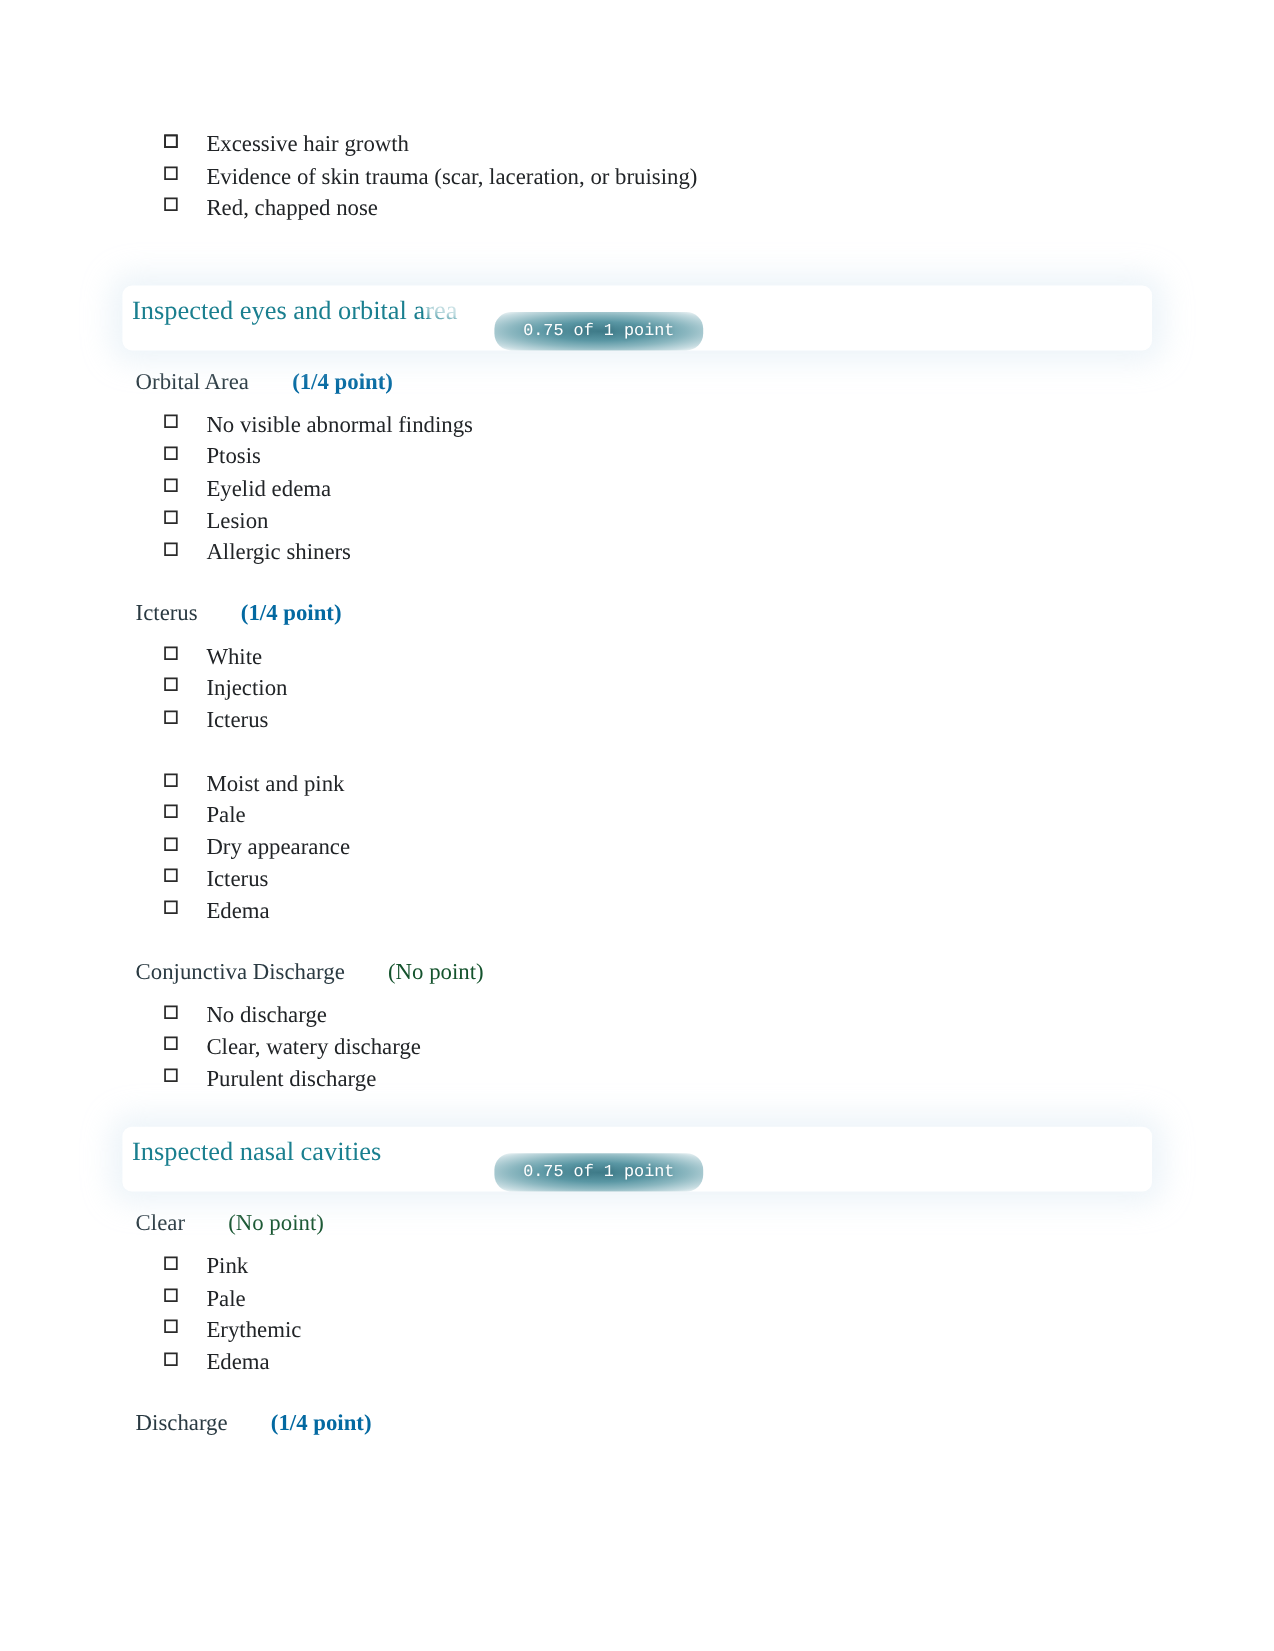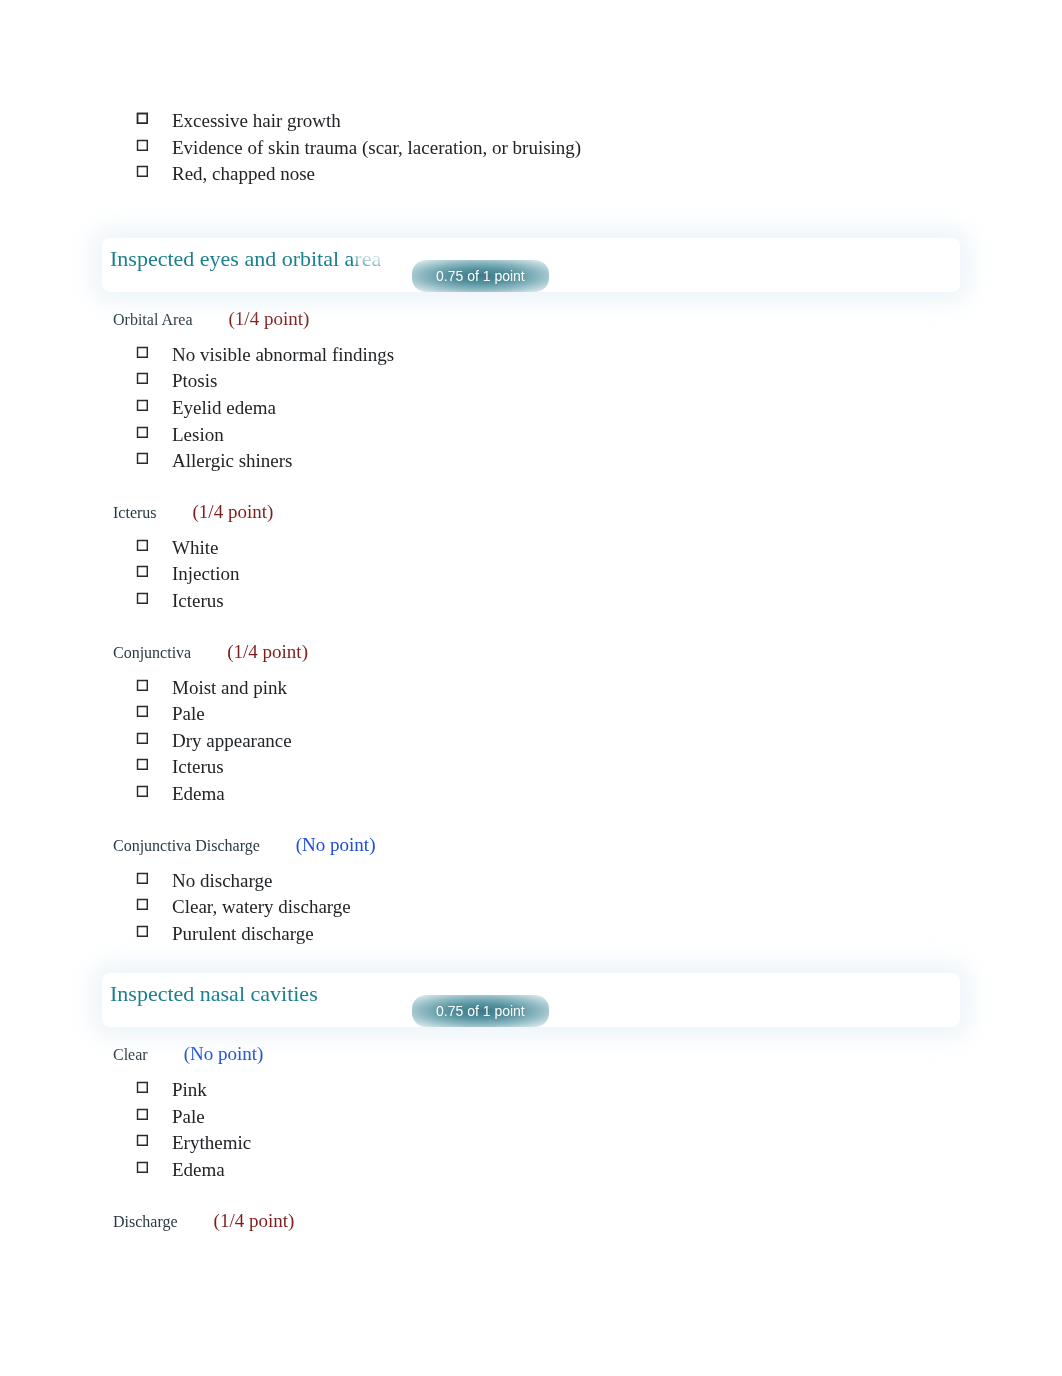--- a/index.html
+++ b/index.html
@@ -62,37 +62,38 @@
     }
     .point-badge {
       position: absolute;
       left: 310px;
       top: 22px;
       background: radial-gradient(ellipse at center, #3e7a88 0%, #5a97a4 35%, #8bb7c0 60%, #c8dde2 85%, rgba(255,255,255,0) 100%);
       color: #ffffff;
       font-size: 14px;
       padding: 8px 24px;
       border-radius: 14px;
-      font-family: Liberation Sans, sans-serif;
+      font-family: Liberation Mono, monospace;
       text-shadow: 0 0 4px rgba(0,0,0,0.15);
     }
     .subheading {
       margin: 16px 0 12px 0;
       padding-left: 3px;
     }
     .subheading-label {
       color: #2a3a42;
-      font-size: 16px;
+      font-size: 19px;
     }
     .point-teal {
-      color: #7f1d1d;
+      color: #0369a1;
       margin-left: 36px;
+      font-weight: bold;
     }
     .point-gray {
-      color: #1d4ed8;
+      color: #14532d;
       margin-left: 36px;
     }
     .sub-list {
       list-style: none;
       padding-left: 26px;
       margin-bottom: 26px;
     }
   </style>
 </head>
 <body>
@@ -117,21 +118,20 @@
       <li><span class="bullet-marker">🞐</span><span>Eyelid edema</span></li>
       <li><span class="bullet-marker">🞐</span><span>Lesion</span></li>
       <li><span class="bullet-marker">🞐</span><span>Allergic shiners</span></li>
     </ul>
     <div class="subheading"><span class="subheading-label">Icterus</span><span class="point-teal">(1/4 point)</span></div>
     <ul class="sub-list">
       <li><span class="bullet-marker">🞐</span><span>White</span></li>
       <li><span class="bullet-marker">🞐</span><span>Injection</span></li>
       <li><span class="bullet-marker">🞐</span><span>Icterus</span></li>
     </ul>
-    <div class="subheading"><span class="subheading-label">Conjunctiva</span><span class="point-teal">(1/4 point)</span></div>
     <ul class="sub-list">
       <li><span class="bullet-marker">🞐</span><span>Moist and pink</span></li>
       <li><span class="bullet-marker">🞐</span><span>Pale</span></li>
       <li><span class="bullet-marker">🞐</span><span>Dry appearance</span></li>
       <li><span class="bullet-marker">🞐</span><span>Icterus</span></li>
       <li><span class="bullet-marker">🞐</span><span>Edema</span></li>
     </ul>
     <div class="subheading"><span class="subheading-label">Conjunctiva Discharge</span><span class="point-gray">(No point)</span></div>
     <ul class="sub-list">
       <li><span class="bullet-marker">🞐</span><span>No discharge</span></li>

